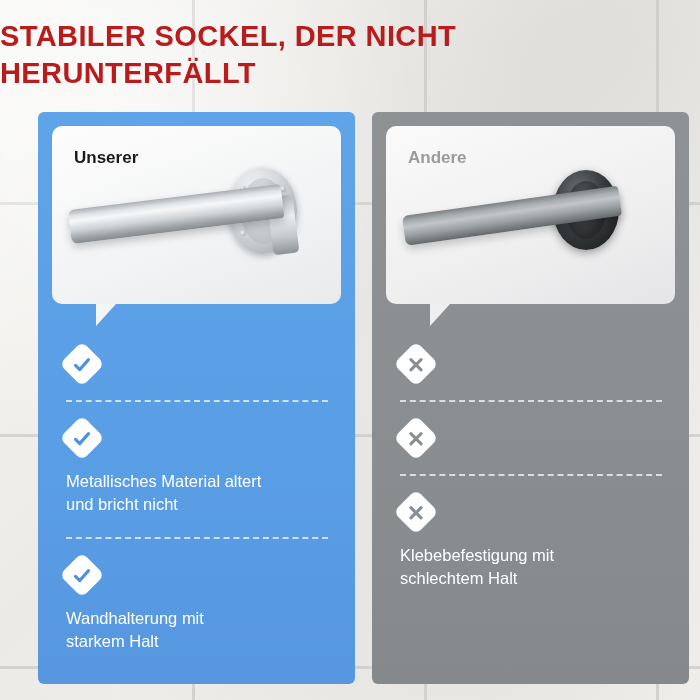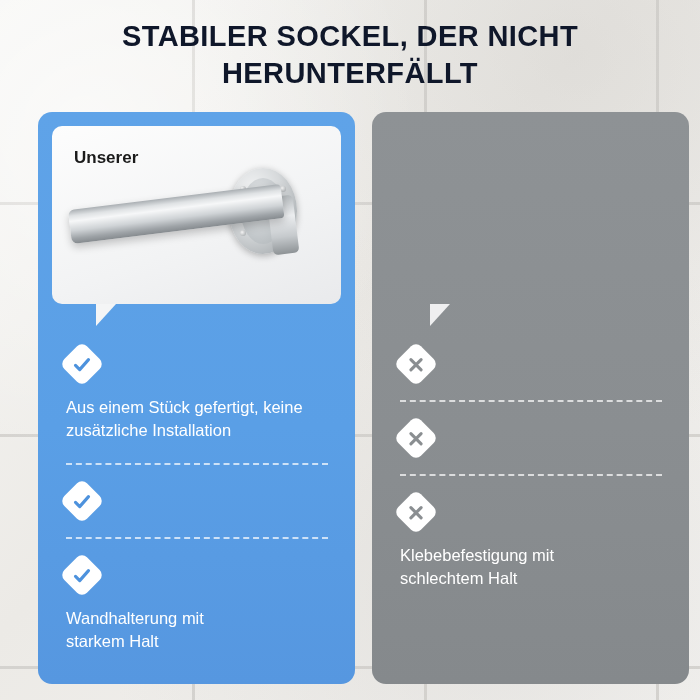--- a/index.html
+++ b/index.html
@@ -34,36 +34,36 @@
       radial-gradient(circle at 82% 8%, rgba(200,198,194,0.35), rgba(255,255,255,0) 45%),
       radial-gradient(circle at 70% 85%, rgba(205,203,199,0.35), rgba(255,255,255,0) 50%);
   }
 
   
   #heading {
     position: absolute;
     top: 18px;
     left: 0;
     width: 700px;
-    text-align: center;
-    color: #0f172a;
+    text-align: left;
+    color: #b91c1c;
     font-size: 29px;
     font-weight: bold;
     letter-spacing: 0.4px;
     line-height: 1.28;
     text-transform: uppercase;
   }
 
   
   .panel {
     position: absolute;
     top: 112px;
     width: 317px;
     height: 572px;
-    border-radius: 14px;
+    border-radius: 6px;
   }
   #panel-ours {
     left: 38px;
     background: linear-gradient(180deg, #5fa3e8 0%, #5a9fe6 55%, #5697e0 100%);
   }
   #panel-others {
     left: 372px;
     background: linear-gradient(180deg, #8e9295 0%, #8a8e91 55%, #85898c 100%);
   }
 
@@ -235,51 +235,57 @@
   <div class="tail" id="tail-ours"></div>
 
   <div class="features" id="features-ours">
 
     <div class="feature">
       <div class="badge">
         <svg width="19" height="19" viewBox="0 0 19 19">
             <path d="M3 10.2 L7.2 14.4 L16 4.4" fill="none" stroke="#4d92dd" stroke-width="3.1" stroke-linecap="round" stroke-linejoin="round"></path>
           </svg>
       </div>
-      <div class="feature-text">Aus einem Stück gefertigt, keine
-zusätzliche Installation</div>
     </div>
 
     <hr class="divider">
 
     <div class="feature">
       <div class="badge">
         <svg width="19" height="19" viewBox="0 0 19 19">
             <path d="M3 10.2 L7.2 14.4 L16 4.4" fill="none" stroke="#4d92dd" stroke-width="3.1" stroke-linecap="round" stroke-linejoin="round"></path>
           </svg>
       </div>
+      <div class="feature-text">Metallisches Material altert
+und bricht nicht</div>
     </div>
 
     <hr class="divider">
 
     <div class="feature">
       <div class="badge">
         <svg width="19" height="19" viewBox="0 0 19 19">
             <path d="M3 10.2 L7.2 14.4 L16 4.4" fill="none" stroke="#4d92dd" stroke-width="3.1" stroke-linecap="round" stroke-linejoin="round"></path>
           </svg>
       </div>
       <div class="feature-text">Wandhalterung mit
 starkem Halt</div>
     </div>
 
   </div>
 </div>
 
 <div class="panel" id="panel-others">
 
+  <div class="photo" id="photo-others">
+    <div class="photo-label" id="label-others">Andere</div>
+
+    <div class="flange" id="flange-others"></div>
+    <div id="rod-others"></div>
+  </div>
   <div class="tail" id="tail-others"></div>
 
   <div class="features" id="features-others">
 
     <div class="feature">
       <div class="badge">
         <svg width="19" height="19" viewBox="0 0 19 19">
             <path d="M4.4 4.4 L14.6 14.6 M14.6 4.4 L4.4 14.6" fill="none" stroke="#8a8e91" stroke-width="3.1" stroke-linecap="round"></path>
           </svg>
       </div>

